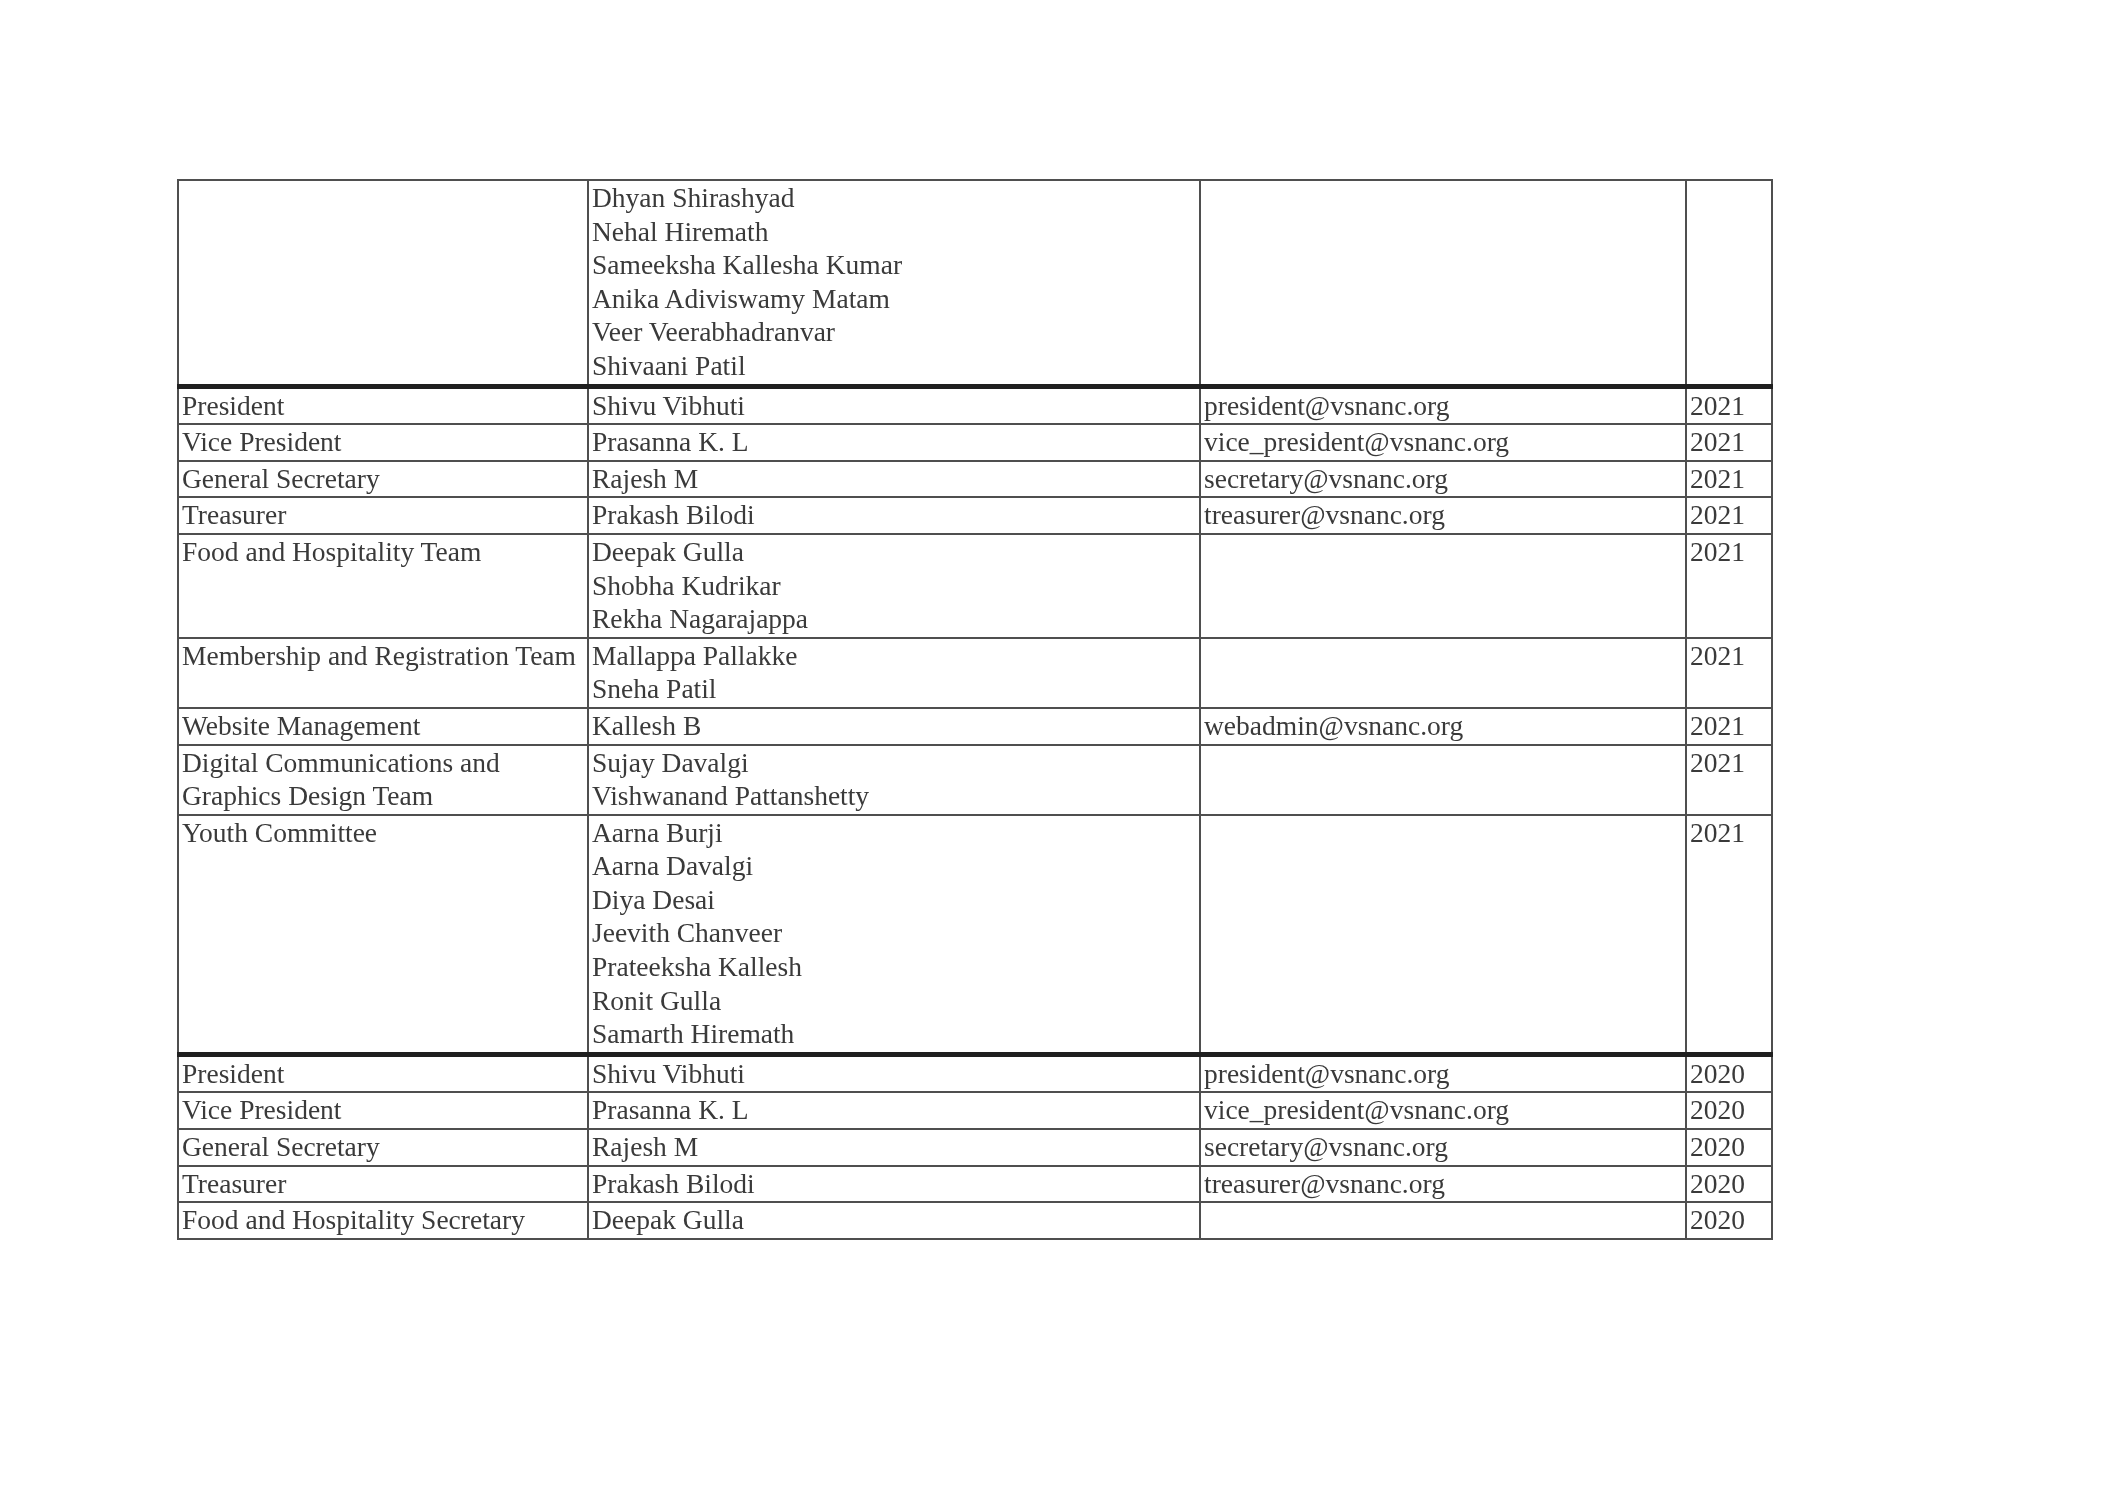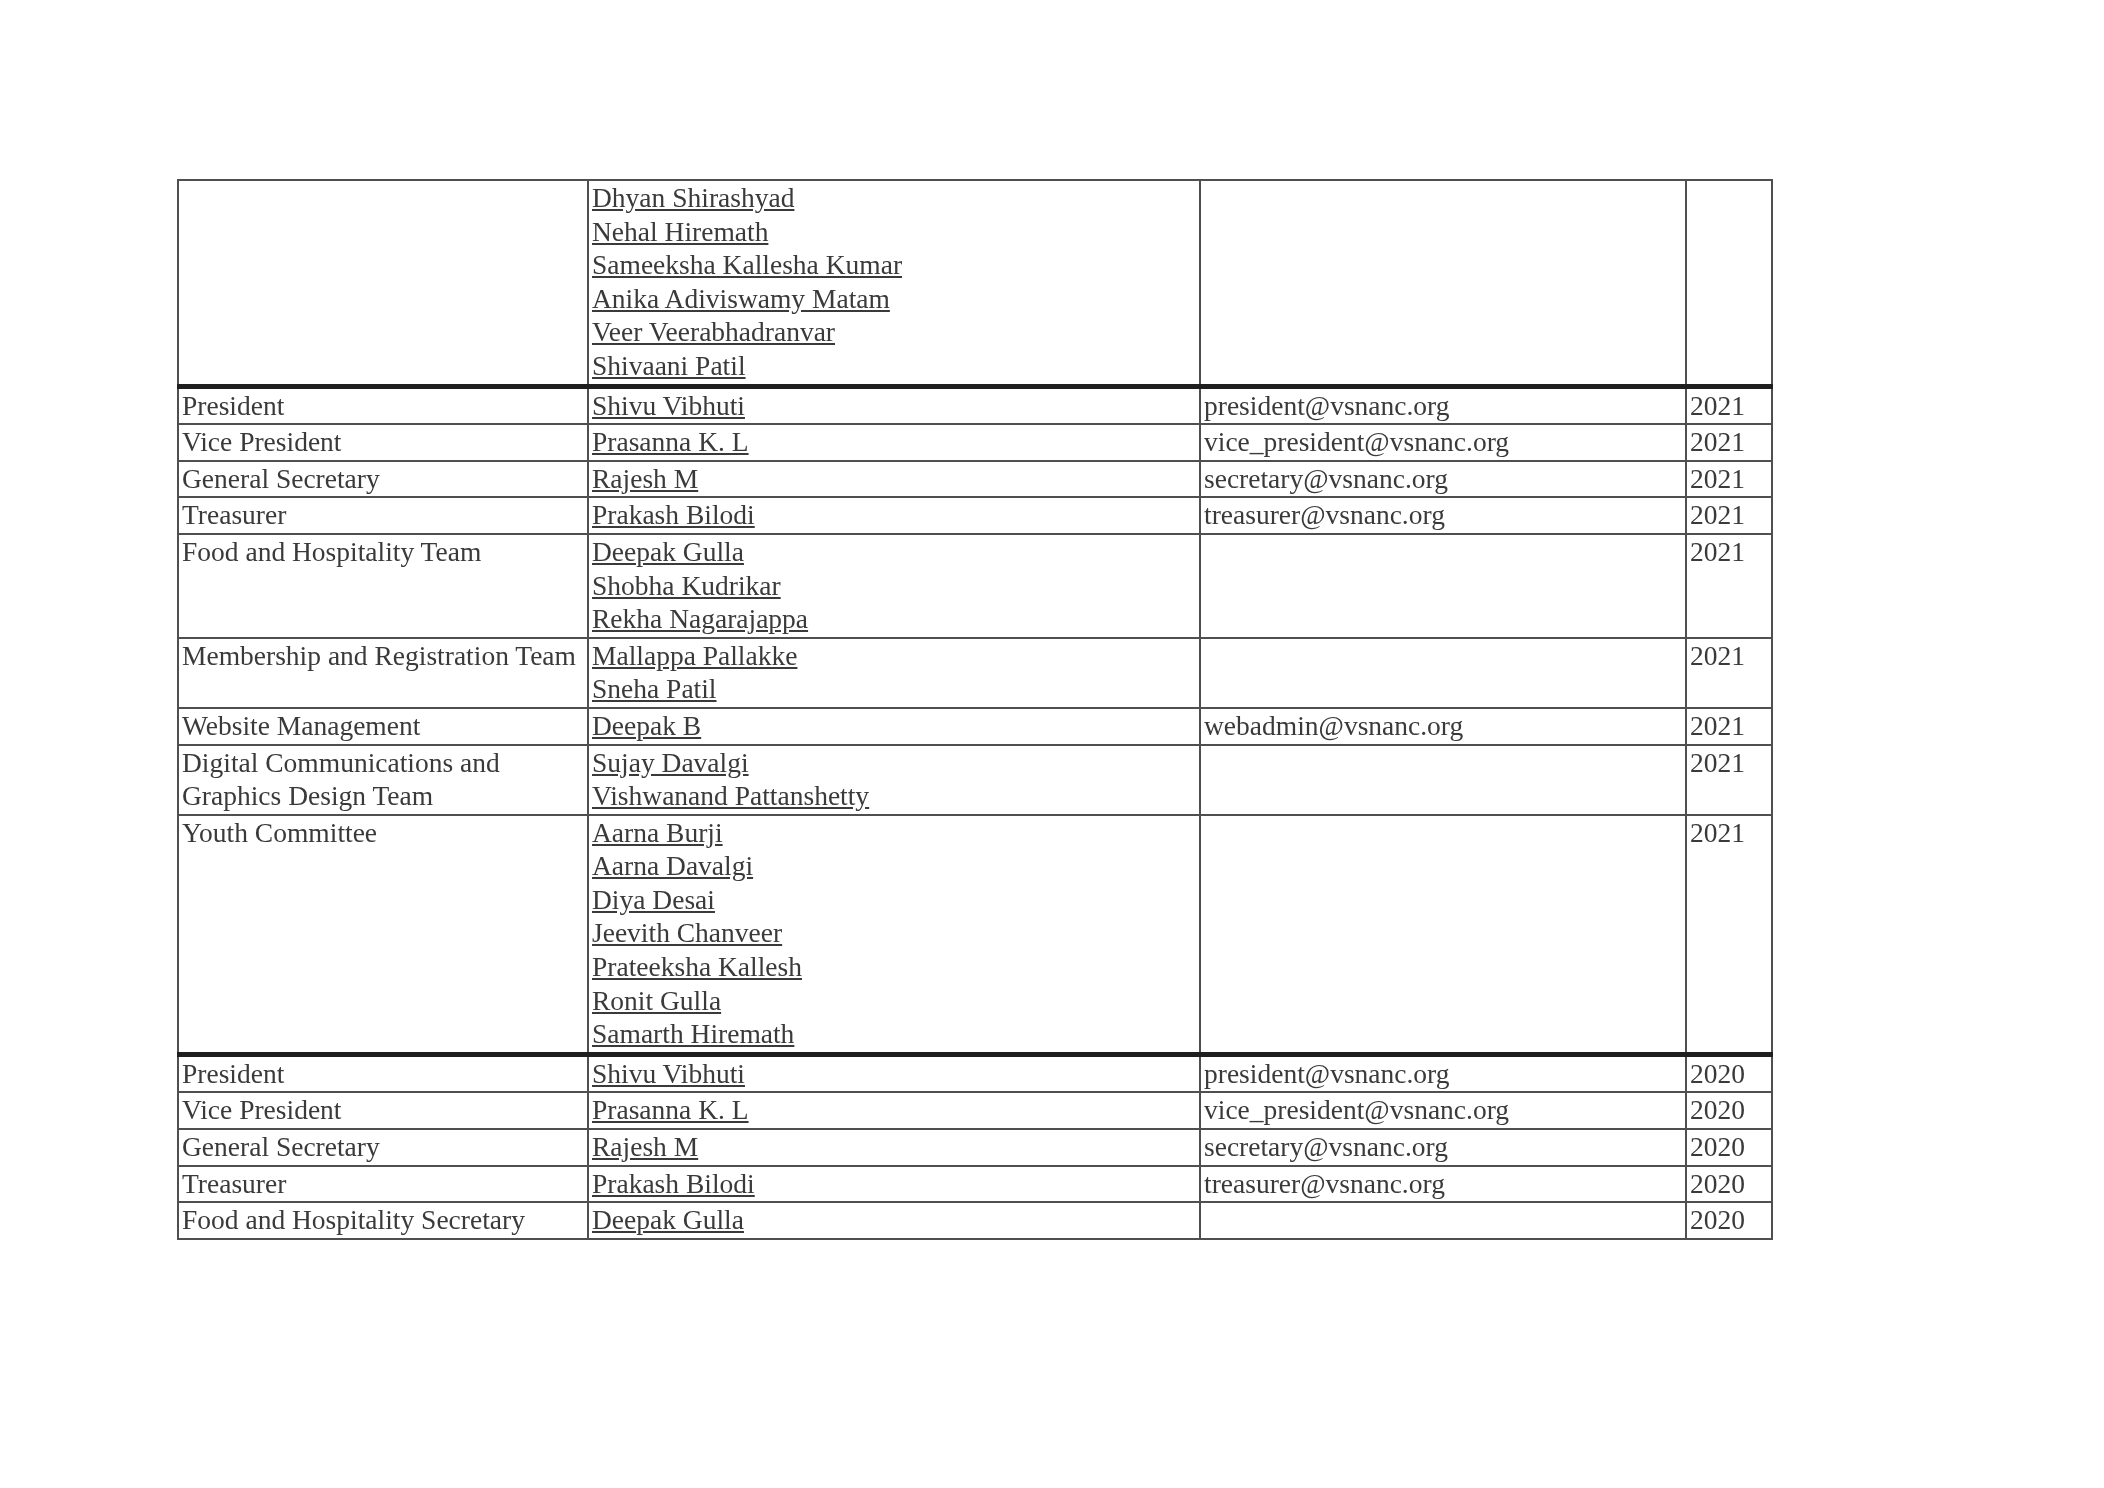--- a/index.html
+++ b/index.html
@@ -31,21 +31,20 @@
     line-height: 33.6px;
     color: #3a3a3a;
     overflow: hidden;
   }
   table.roster tr.thick-top td {
     border-top: 5px solid #1f1f1f;
     margin-left: 44px;
   }
   .person-name {
     white-space: nowrap;
-    text-decoration: underline;
   }
 </style>
 </head>
 <body>
 
 <div class="page">
   <table class="roster">
     <colgroup>
         <col style="width: 410px;">
         <col style="width: 612px;">
@@ -113,21 +112,21 @@
           <td>
             <div class="person-name">Mallappa Pallakke</div>
             <div class="person-name">Sneha Patil</div>
           </td>
           <td></td>
           <td>2021</td>
         </tr>
         <tr>
           <td>Website Management</td>
           <td>
-            <div class="person-name">Deepak B</div>
+            <div class="person-name">Kallesh B</div>
           </td>
           <td>webadmin@vsnanc.org</td>
           <td>2021</td>
         </tr>
         <tr>
           <td>Digital Communications and Graphics Design Team</td>
           <td>
             <div class="person-name">Sujay Davalgi</div>
             <div class="person-name">Vishwanand Pattanshetty</div>
           </td>

